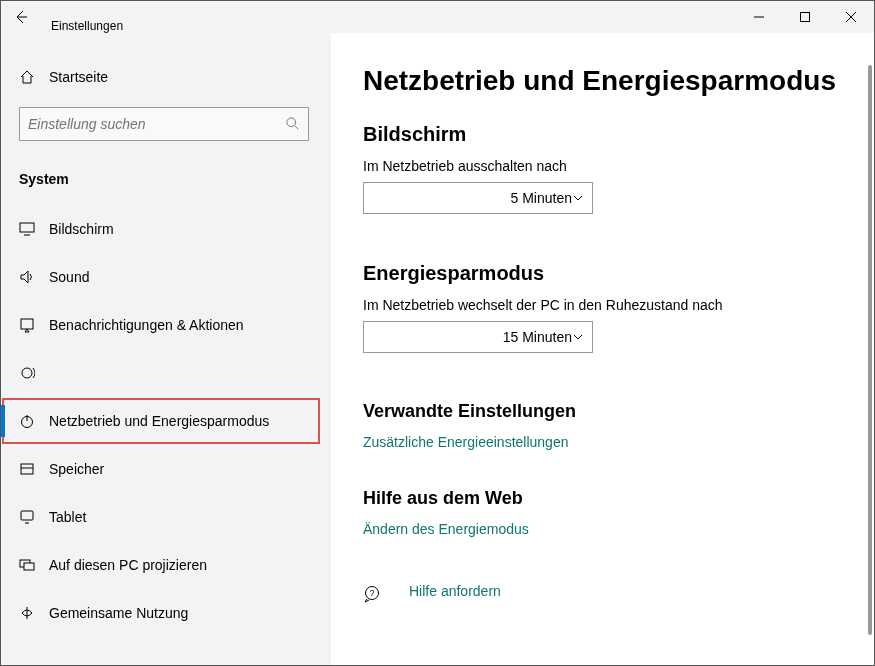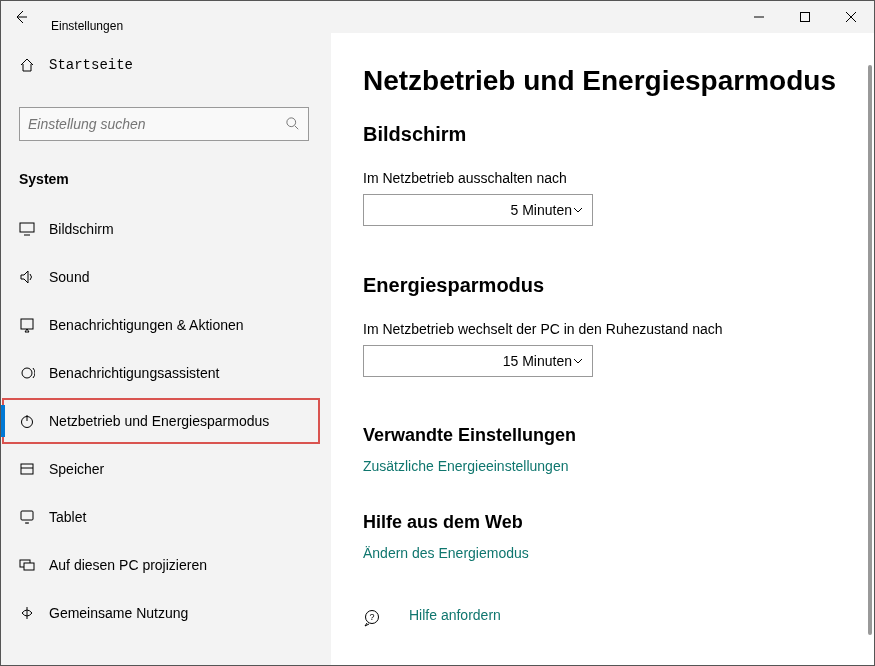--- a/index.html
+++ b/index.html
@@ -49,25 +49,24 @@
       height: calc(100% - 32px);
     }
     .sidebar {
       width: 330px;
       background: #f3f3f3;
       padding-left: 0;
       overflow-y: hidden;
     }
     .home-row {
       display: flex;
-      align-items: flex-start;
+      align-items: center;
       height: 40px;
       margin: 24px 0 10px 18px;
       cursor: pointer;
-      font-family: Liberation Mono, monospace;
     }
     .home-row .icon { width: 30px; display:flex; align-items:center; }
     .search-box {
       margin: 10px 18px;
       width: 290px;
       height: 32px;
       border: 1px solid #999;
       display: flex;
       align-items: center;
       padding: 16px 8px;
@@ -129,21 +128,20 @@
     }
     .section-title {
       font-size: 20px;
       font-weight: 600;
       margin-bottom: 12px;
     }
     .section-title.smaller { font-size: 18px; }
     .field-label {
       font-size: 14px;
       margin-bottom: 8px;
-      margin-top: 24px;
     }
     .combo {
       width: 230px;
       height: 32px;
       border: 1px solid #999;
       display: flex;
       align-items: center;
       justify-content: flex-end;
       padding: 0 8px 0 10px;
       cursor: pointer;
@@ -246,21 +244,20 @@
           </span>
           <span class="label">Benachrichtigungen &amp; Aktionen</span>
         </div>
         <div class="nav-item">
           <span class="icon">
             <svg width="16" height="16" viewBox="0 0 16 16" stroke-width="1">
               <circle cx="8" cy="8" r="5" stroke="#000" fill="none"></circle>
               <path d="M14 3 A 8 8 0 0 1 14 13" stroke="#000" fill="none"></path>
             </svg>
           </span>
-          <span class="label">Benachrichtigungsassistent</span>
         </div>
         <div class="nav-item active highlighted">
           <span class="icon">
             <svg width="16" height="16" viewBox="0 0 16 16" stroke-width="1">
               <circle cx="8" cy="9" r="5.5" stroke="#000" fill="none"></circle>
               <path d="M8 2 V8" stroke="#000"></path>
             </svg>
           </span>
           <span class="label">Netzbetrieb und Energiesparmodus</span>
         </div>

